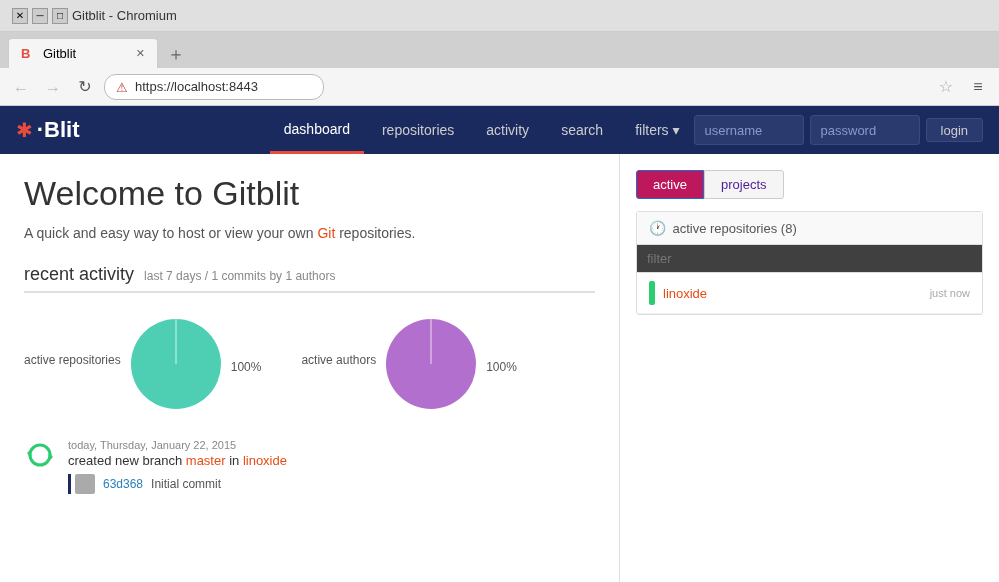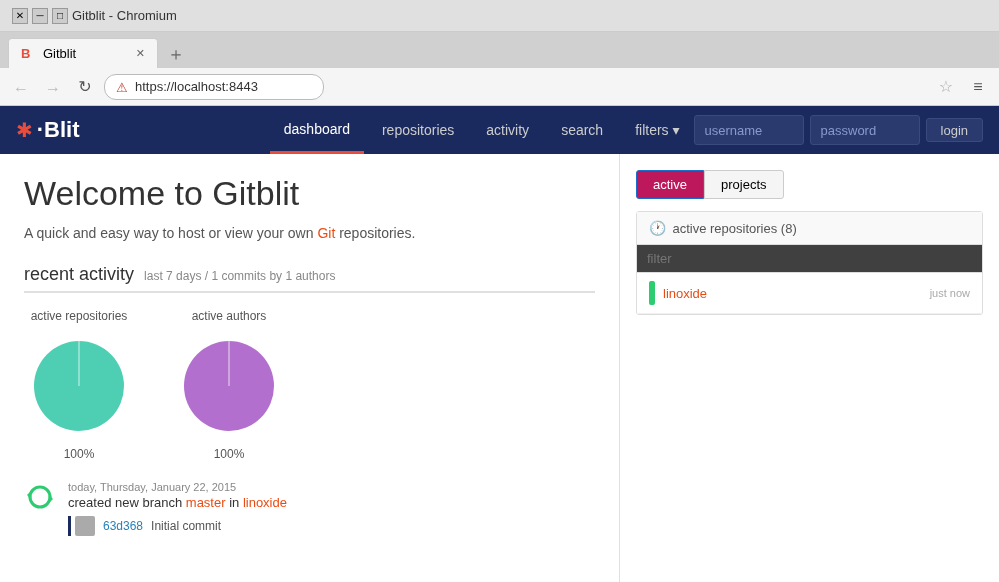--- a/index.html
+++ b/index.html
@@ -83,21 +83,21 @@
     .page-subtitle a { color: #e84c14; text-decoration: none; }
 
     .recent-activity-header {
       display: flex; align-items: baseline; gap: 10px;
       border-bottom: 2px solid #e0e0e0; padding-bottom: 6px; margin-bottom: 16px;
     }
     .recent-activity-title { font-size: 18px; font-weight: normal; color: #333; }
     .recent-activity-meta { font-size: 12px; color: #888; }
 
     .charts-row { display: flex; gap: 40px; margin-bottom: 20px; }
-    .chart-container { display: flex; flex-direction: column; align-items: center; }
+    .chart-container { display: flex; align-items: center; }
     .chart-label { font-size: 12px; color: #555; margin-bottom: 8px; }
     .pie-pct { font-size: 12px; color: #555; margin-top: 6px; }
 
     
     .pie-svg { width: 110px; height: 110px; }
 
     
     .activity-entry { display: flex; align-items: flex-start; gap: 12px; margin-bottom: 12px; }
     .activity-icon { width: 32px; height: 32px; flex-shrink: 0; }
     .activity-content { }
@@ -107,21 +107,21 @@
     .commit-row { display: flex; align-items: center; gap: 8px; margin-top: 6px; padding-left: 4px; border-left: 3px solid #1a2a5e; }
     .commit-avatar { width: 20px; height: 20px; background: #aaa; border-radius: 2px; }
     .commit-hash { color: #2980b9; font-size: 12px; cursor: pointer; }
     .commit-msg { font-size: 12px; color: #555; }
 
     
     .right-panel { width: 380px; padding: 16px; border-left: 1px solid #e0e0e0; overflow-y: auto; }
     .tab-buttons { display: flex; margin-bottom: 12px; }
     .tab-btn {
       padding: 6px 16px; font-size: 13px; cursor: pointer;
-      border: 1px solid #ccc; background: #f5f5f5; color: #000000;
+      border: 1px solid #ccc; background: #f5f5f5; color: #4c1d95;
     }
     .tab-btn.active { background: #be185d; color: #fff; border-color: #1a6dcc; }
     .tab-btn:first-child { border-radius: 3px 0 0 3px; }
     .tab-btn:last-child { border-radius: 0 3px 3px 0; }
 
     .repos-panel { border: 1px solid #ddd; border-radius: 3px; }
     .repos-header {
       display: flex; align-items: center; padding: 8px 12px;
       background: #f9f9f9; border-bottom: 1px solid #ddd; gap: 6px;
     }

